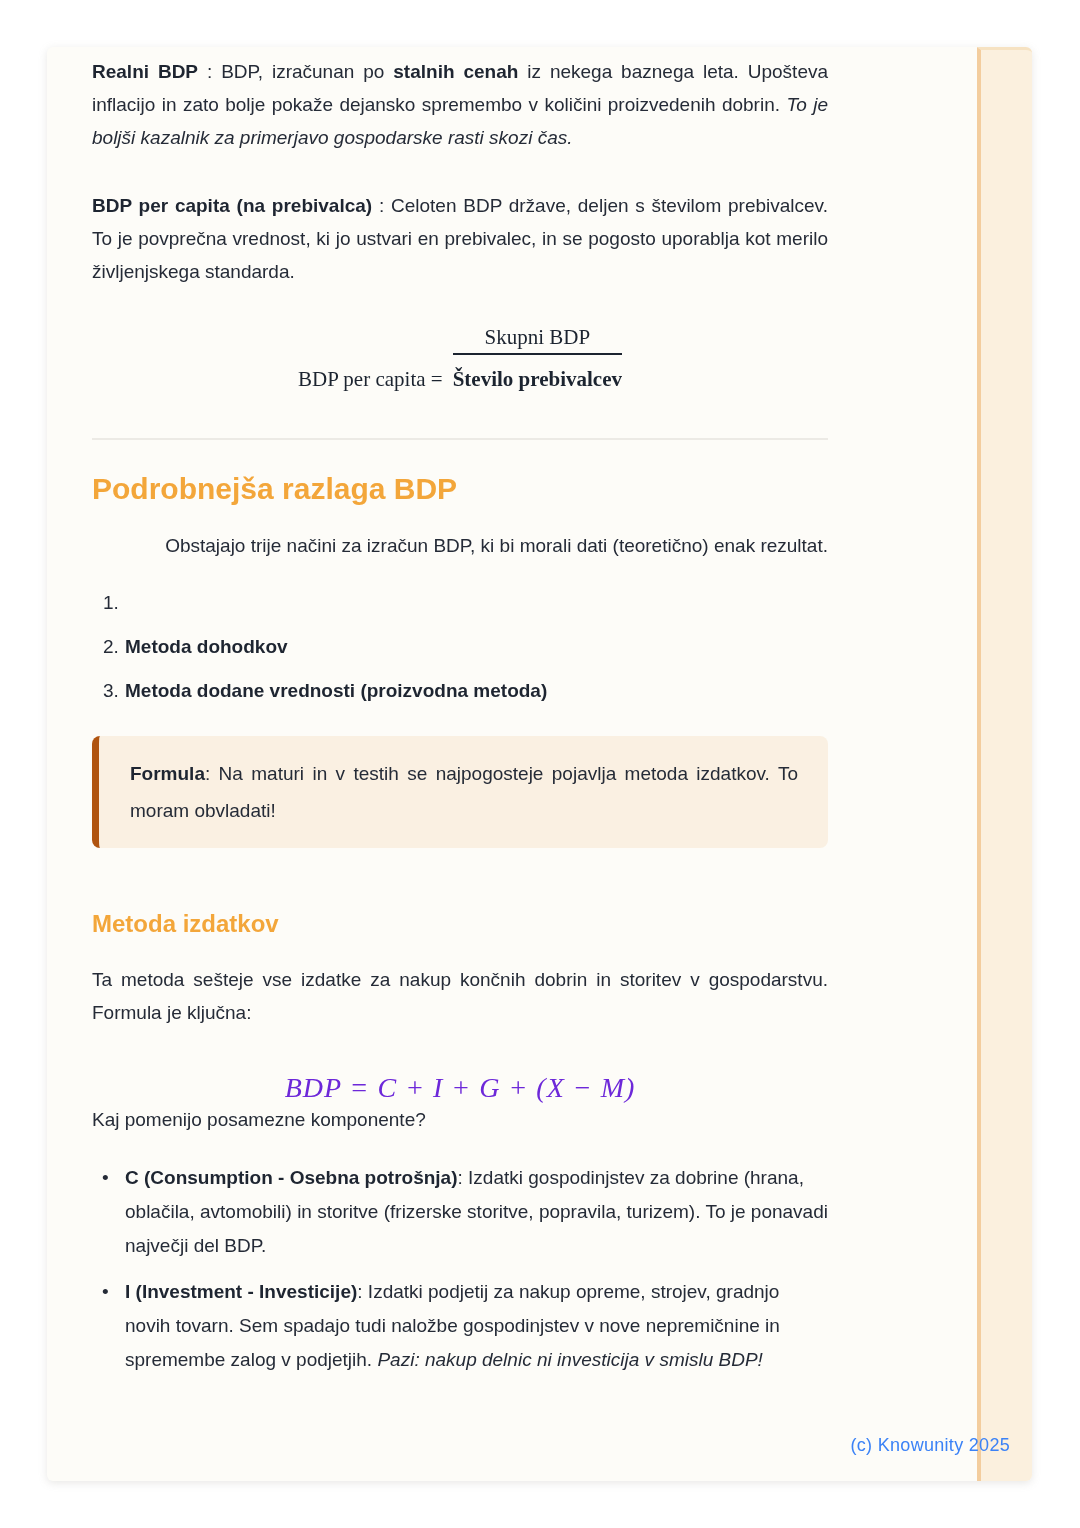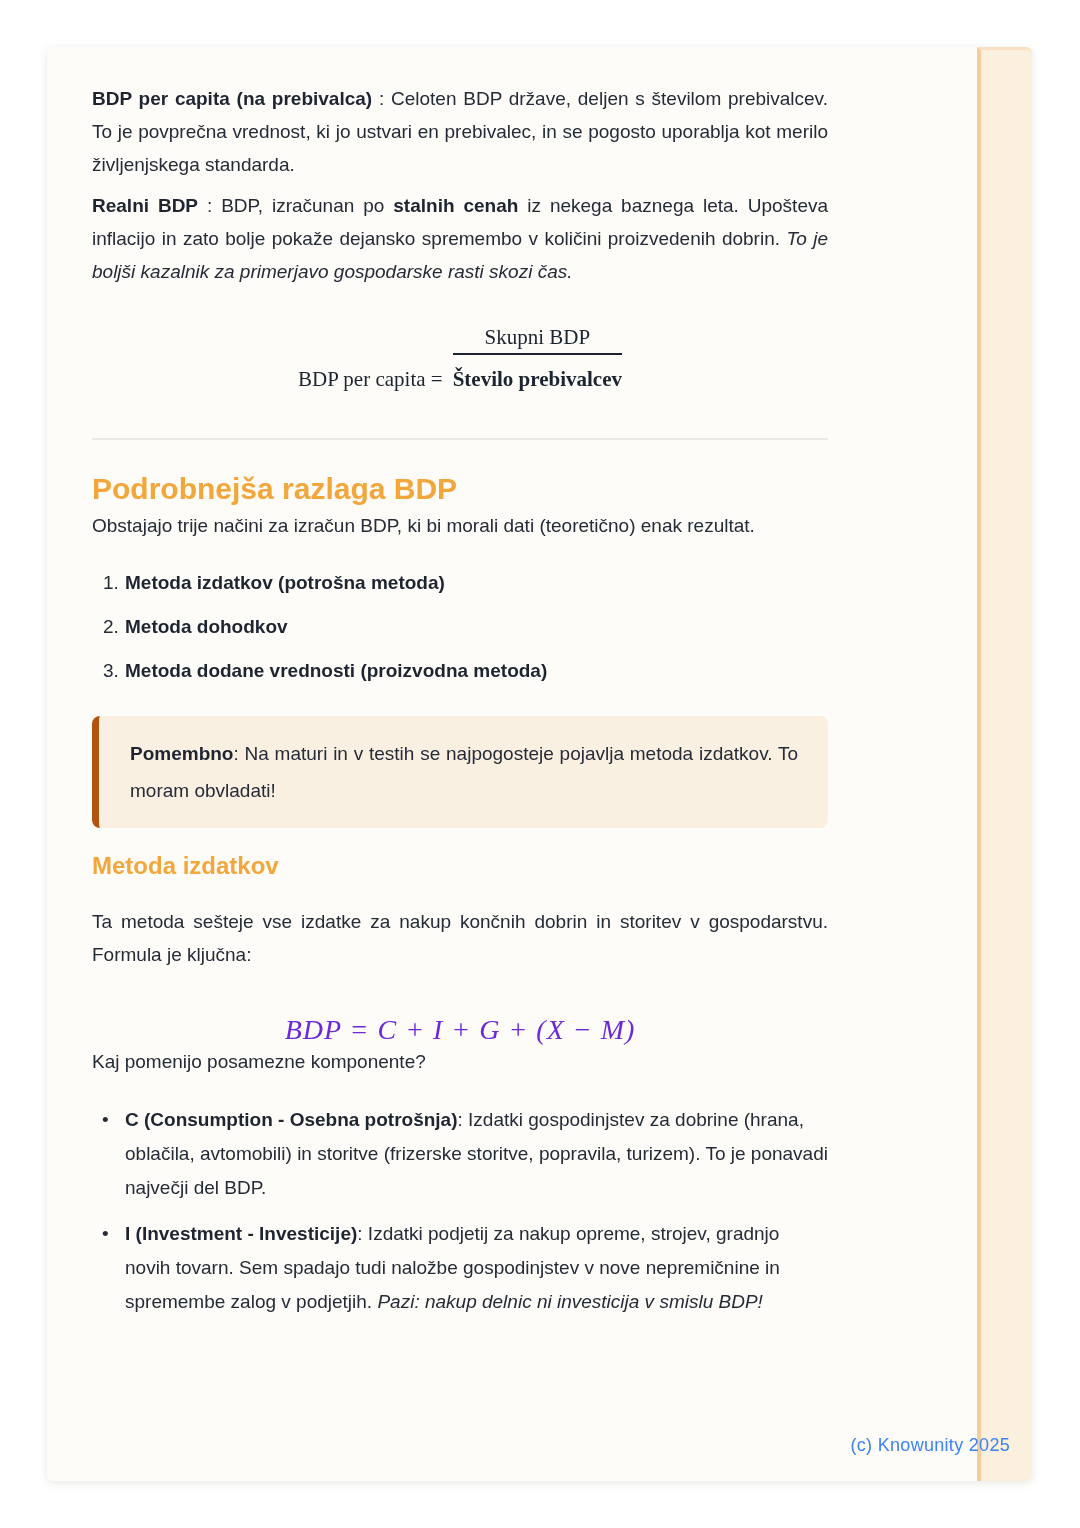--- a/index.html
+++ b/index.html
@@ -39,24 +39,24 @@
   .frac { display:inline-flex; flex-direction:column; text-align:center; }
   .frac .num { padding:0 10px 3px 10px; border-bottom:2px solid #1c2430; line-height:26px; }
   .frac .den { padding-top:11px; line-height:26px;font-weight:bold; }
 
   .divider { margin-top:46px; border:none; border-top:2px solid #eceae5; width:100%; }
 
   .h2-title {
     margin-top:29px; font-size:30px; line-height:40px; font-weight:700; color:#f3a63a;
   }
   .h3-title {
-    margin-top:22px; font-size:24px; line-height:32px; font-weight:700; color:#f3a63a;
+    margin-top:60px; font-size:24px; line-height:32px; font-weight:700; color:#f3a63a;
   }
 
-  .p-intro { text-align:left; }
+  .p-intro { margin-top:20px; text-align:right; }
 
   .ol-list { margin-top:24px; }
   .ol-item { display:flex; padding-left:11px; font-size:19px; line-height:33px; margin-bottom:11px; color:#252b37; }
   .ol-item:last-child { margin-bottom:0; }
   .ol-num { font-weight:400; width:22px; flex:none; }
   .ol-label { font-weight:700; color:#1e2531; }
 
   .callout {
     margin-top:29px; background:#faf0e2;
     border-left:7px solid #b05410; border-radius:8px;
@@ -92,54 +92,53 @@
   }
 </style>
 </head>
 <body>
 
 <div class="page-card">
   <div class="accent-strip"></div>
 
   <div class="content">
 
+    <p class="body-p p-realni"><span class="b">Realni BDP</span><span> : BDP, izračunan po </span><span class="b">stalnih cenah</span><span> iz nekega baznega leta. Upošteva inflacijo in zato bolje pokaže dejansko spremembo v količini proizvedenih dobrin. </span><span class="i">To je boljši kazalnik za primerjavo gospodarske rasti skozi čas.</span></p>
+
     <p class="body-p p-percap"><span class="b">BDP per capita (na prebivalca)</span><span> : Celoten BDP države, deljen s številom prebivalcev. To je povprečna vrednost, ki jo ustvari en prebivalec, in se pogosto uporablja kot merilo življenjskega standarda.</span></p>
-
-    <p class="body-p p-realni"><span class="b">Realni BDP</span><span> : BDP, izračunan po </span><span class="b">stalnih cenah</span><span> iz nekega baznega leta. Upošteva inflacijo in zato bolje pokaže dejansko spremembo v količini proizvedenih dobrin. </span><span class="i">To je boljši kazalnik za primerjavo gospodarske rasti skozi čas.</span></p>
 
     <div class="formula-block">
       <span class="formula-lhs">BDP per capita =</span>
       <span class="frac">
         <span class="num">Skupni BDP</span>
         <span class="den">Število prebivalcev</span>
       </span>
     </div>
 
     <hr class="divider">
 
     <h2 class="h2-title">Podrobnejša razlaga BDP</h2>
 
     <p class="body-p p-intro">Obstajajo trije načini za izračun BDP, ki bi morali dati (teoretično) enak rezultat.</p>
 
     <div class="ol-list">
       <div class="ol-item">
         <span class="ol-num">1.</span>
-        <span class="ol-label">Metoda izdatkov (potrošna metoda)</span>
       </div>
       <div class="ol-item">
         <span class="ol-num">2.</span>
         <span class="ol-label">Metoda dohodkov</span>
       </div>
       <div class="ol-item">
         <span class="ol-num">3.</span>
         <span class="ol-label">Metoda dodane vrednosti (proizvodna metoda)</span>
       </div>
     </div>
 
-    <div class="callout"><span class="b">Pomembno</span><span>: Na maturi in v testih se najpogosteje pojavlja metoda izdatkov. To moram obvladati!</span></div>
+    <div class="callout"><span class="b">Formula</span><span>: Na maturi in v testih se najpogosteje pojavlja metoda izdatkov. To moram obvladati!</span></div>
 
     <h3 class="h3-title">Metoda izdatkov</h3>
 
     <p class="body-p p-expl">Ta metoda sešteje vse izdatke za nakup končnih dobrin in storitev v gospodarstvu. Formula je ključna:</p>
 
     <div class="formula2-block">BDP = C + I + G + (X − M)</div>
 
     <p class="body-p p-question">Kaj pomenijo posamezne komponente?</p>
 
     <div class="ul-list">

